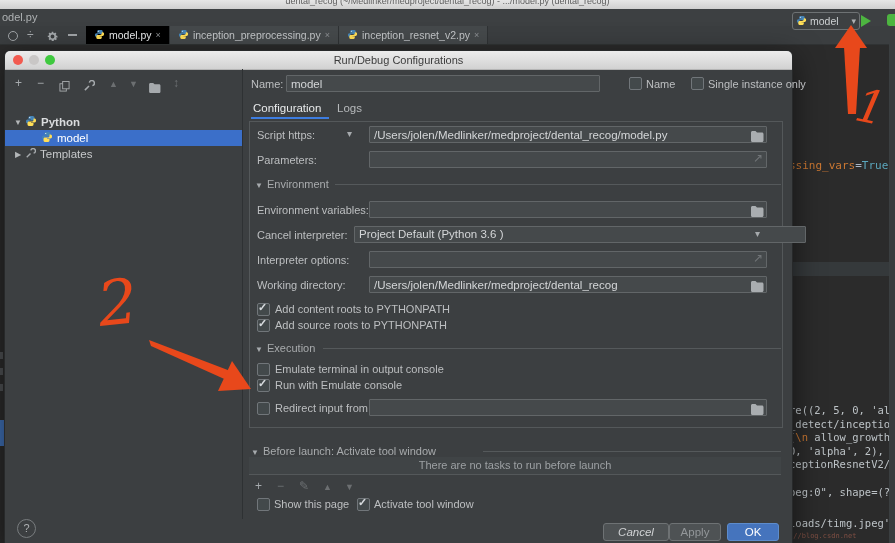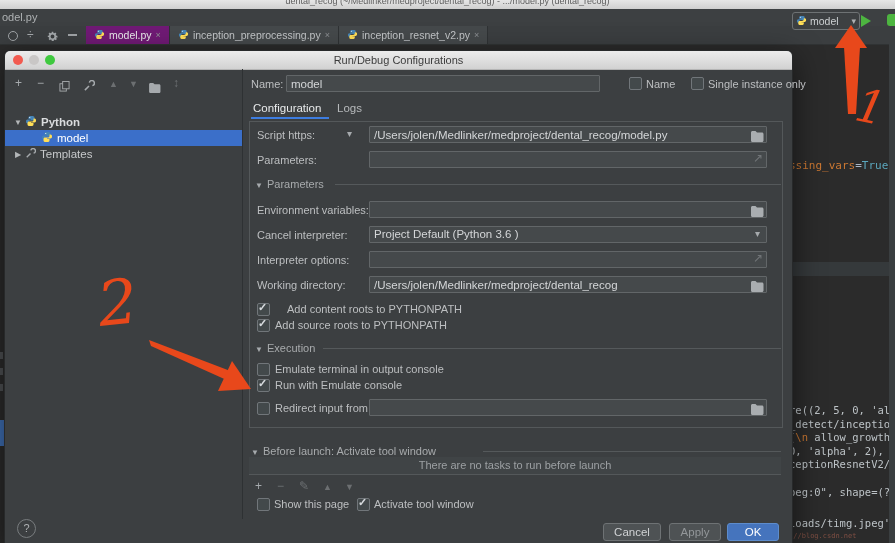--- a/index.html
+++ b/index.html
@@ -11,21 +11,21 @@
   .mac-strip .t{width:100%;text-align:center;font-size:9px;color:#5f5f5f;margin-top:-4px;white-space:nowrap;}
   .rowA{left:0;top:9px;width:895px;height:17px;background:#3d4042;}
   .breadcrumb{left:2px;top:11px;font-size:11px;color:#aeb1b3;}
   .rowB{left:0;top:26px;width:895px;height:18px;background:#3b3e40;border-bottom:1px solid #303334;}
   .mini-ic{color:#a6aaad;font-size:12px;line-height:12px;}
   .ring{width:8px;height:8px;border:1.5px solid #a0a4a7;border-radius:50%;}
   .dash{width:9px;height:2px;background:#a0a4a7;}
   .tabs{left:86px;top:26px;height:18px;display:flex;}
   .tab{display:flex;align-items:center;gap:4px;padding:0 8px;background:#45494b;border-right:1px solid #2f3234;
        font-size:10.5px;color:#c3c6c8;white-space:nowrap;}
-  .tab.active{background:#701a75;color:#e9eaeb;}
+  .tab.active{background:#000000;color:#e9eaeb;}
   .tab .x{color:#8d9093;font-size:9px;}
   .run-widget{left:792px;top:12px;width:60px;height:16px;border:1px solid #6e7274;border-radius:3px;
        display:flex;align-items:center;gap:3px;padding:0 3px;background:#3d4042;}
   .run-widget .lbl{font-size:10.5px;color:#cdd0d2;}
   .run-widget .chev{font-size:9px;color:#aeb1b3;margin-left:auto;}
   .play{left:861px;top:15px;width:0;height:0;border-left:10px solid #4db540;border-top:6px solid transparent;border-bottom:6px solid transparent;}
   .debug-clip{left:887px;top:14px;width:12px;height:12px;background:#4db540;border-radius:3px;}
   
   .mono{font-family:"DejaVu Sans Mono",monospace;}
   .codeline{left:789px;top:159px;font-size:11px;white-space:nowrap;}
@@ -233,45 +233,45 @@
     <input class="abs fld" style="left: 364px; top: 75px; width: 398px;" value="/Users/jolen/Medlinker/medproject/dental_recog/model.py">
     <span class="abs" style="left:746px;top:77px;"><svg width="13" height="11" viewBox="0 0 13 11">
           <path fill="#a9adb0" d="M0 1.5C0 .7.7 0 1.5 0h3l1.5 1.5h5c.8 0 1.5.7 1.5 1.5v6.5c0 .8-.7 1.5-1.5 1.5h-10A1.5 1.5 0 0 1 0 9.5z"></path>
         </svg></span>
 
     <span class="abs lbl" style="left:252px;top:103px;">Parameters:</span>
     <input class="abs fld" style="left: 364px; top: 100px; width: 398px;" value="">
     <span class="abs ticon dim" style="left:748px;top:101px;">↗</span>
 
     <span class="abs ticon" style="left:250px;top:129px;font-size:8px;">▼</span>
-    <span class="abs sect" style="left:262px;top:127px;">Parameters</span>
+    <span class="abs sect" style="left:262px;top:127px;">Environment</span>
     <div class="abs sep" style="left:330px;top:133px;width:446px;"></div>
 
     <span class="abs lbl" style="left:252px;top:153px;">Environment variables:</span>
     <input class="abs fld" style="left: 364px; top: 150px; width: 398px;" value="">
     <span class="abs" style="left:746px;top:152px;"><svg width="13" height="11" viewBox="0 0 13 11">
           <path fill="#a9adb0" d="M0 1.5C0 .7.7 0 1.5 0h3l1.5 1.5h5c.8 0 1.5.7 1.5 1.5v6.5c0 .8-.7 1.5-1.5 1.5h-10A1.5 1.5 0 0 1 0 9.5z"></path>
         </svg></span>
 
     <span class="abs lbl" style="left:252px;top:178px;">Cancel interpreter:</span>
-    <div class="abs fld" style="left:364px;top:175px;width:398px;line-height:15px;">Project Default (Python 3.6 )</div>
+    <div class="abs fld" style="left:349px;top:175px;width:452px;line-height:15px;">Project Default (Python 3.6 )</div>
     <span class="abs ticon" style="left:750px;top:177px;font-size:10px;">▾</span>
 
     <span class="abs lbl" style="left:252px;top:203px;">Interpreter options:</span>
     <input class="abs fld" style="left: 364px; top: 200px; width: 398px;" value="">
     <span class="abs ticon dim" style="left:748px;top:201px;">↗</span>
 
     <span class="abs lbl" style="left:252px;top:228px;">Working directory:</span>
     <input class="abs fld" style="left: 364px; top: 225px; width: 398px;" value="/Users/jolen/Medlinker/medproject/dental_recog">
     <span class="abs" style="left:746px;top:227px;"><svg width="13" height="11" viewBox="0 0 13 11">
           <path fill="#a9adb0" d="M0 1.5C0 .7.7 0 1.5 0h3l1.5 1.5h5c.8 0 1.5.7 1.5 1.5v6.5c0 .8-.7 1.5-1.5 1.5h-10A1.5 1.5 0 0 1 0 9.5z"></path>
         </svg></span>
 
     <div class="abs cb on" style="left:252px;top:252px;"></div>
-    <span class="abs lbl" style="left:270px;top:252px;margin-left:12px;">Add content roots to PYTHONPATH</span>
+    <span class="abs lbl" style="left:270px;top:252px;">Add content roots to PYTHONPATH</span>
     <div class="abs cb on" style="left:252px;top:268px;"></div>
     <span class="abs lbl" style="left:270px;top:268px;">Add source roots to PYTHONPATH</span>
 
     <span class="abs ticon" style="left:250px;top:293px;font-size:8px;">▼</span>
     <span class="abs sect" style="left:262px;top:291px;">Execution</span>
     <div class="abs sep" style="left:318px;top:297px;width:458px;"></div>
 
     <div class="abs cb" style="left:252px;top:312px;"></div>
     <span class="abs lbl" style="left:270px;top:312px;">Emulate terminal in output console</span>
     <div class="abs cb on" style="left:252px;top:328px;"></div>
@@ -292,21 +292,21 @@
     <span class="abs ticon dim" style="left:294px;top:429px;">✎</span>
     <span class="abs ticon dim" style="left:318px;top:430px;font-size:9px;">▲</span>
     <span class="abs ticon dim" style="left:340px;top:430px;font-size:9px;">▼</span>
 
     <div class="abs cb" style="left:252px;top:447px;"></div>
     <span class="abs lbl" style="left:269px;top:447px;text-align:right;">Show this page</span>
     <div class="abs cb on" style="left:352px;top:447px;"></div>
     <span class="abs lbl" style="left:369px;top:447px;">Activate tool window</span>
 
     <div class="abs help" style="left:12px;top:468px;">?</div>
-    <div class="abs btn" style="left:598px;top:472px;width:58px;">Cancel</div>
+    <div class="abs btn" style="left:598px;top:472px;width:66px;font-style:italic;">Cancel</div>
     <div class="abs btn apply" style="left:664px;top:472px;width:52px;">Apply</div>
     <div class="abs btn ok" style="left:722px;top:472px;width:52px;">OK</div>
   </div>
 
   <svg class="abs anno-svg" width="895" height="543">
     <polygon points="851,25 835,48 867,48" fill="#e8481b"></polygon>
     <polygon points="844,47 860,47 856,114 848,114" fill="#e8481b"></polygon>
     <polygon points="149,340 151,346 231,382 233,372" fill="#e8481b"></polygon>
     <polygon points="251,389 218,391 232,361" fill="#e8481b"></polygon>
   </svg>

